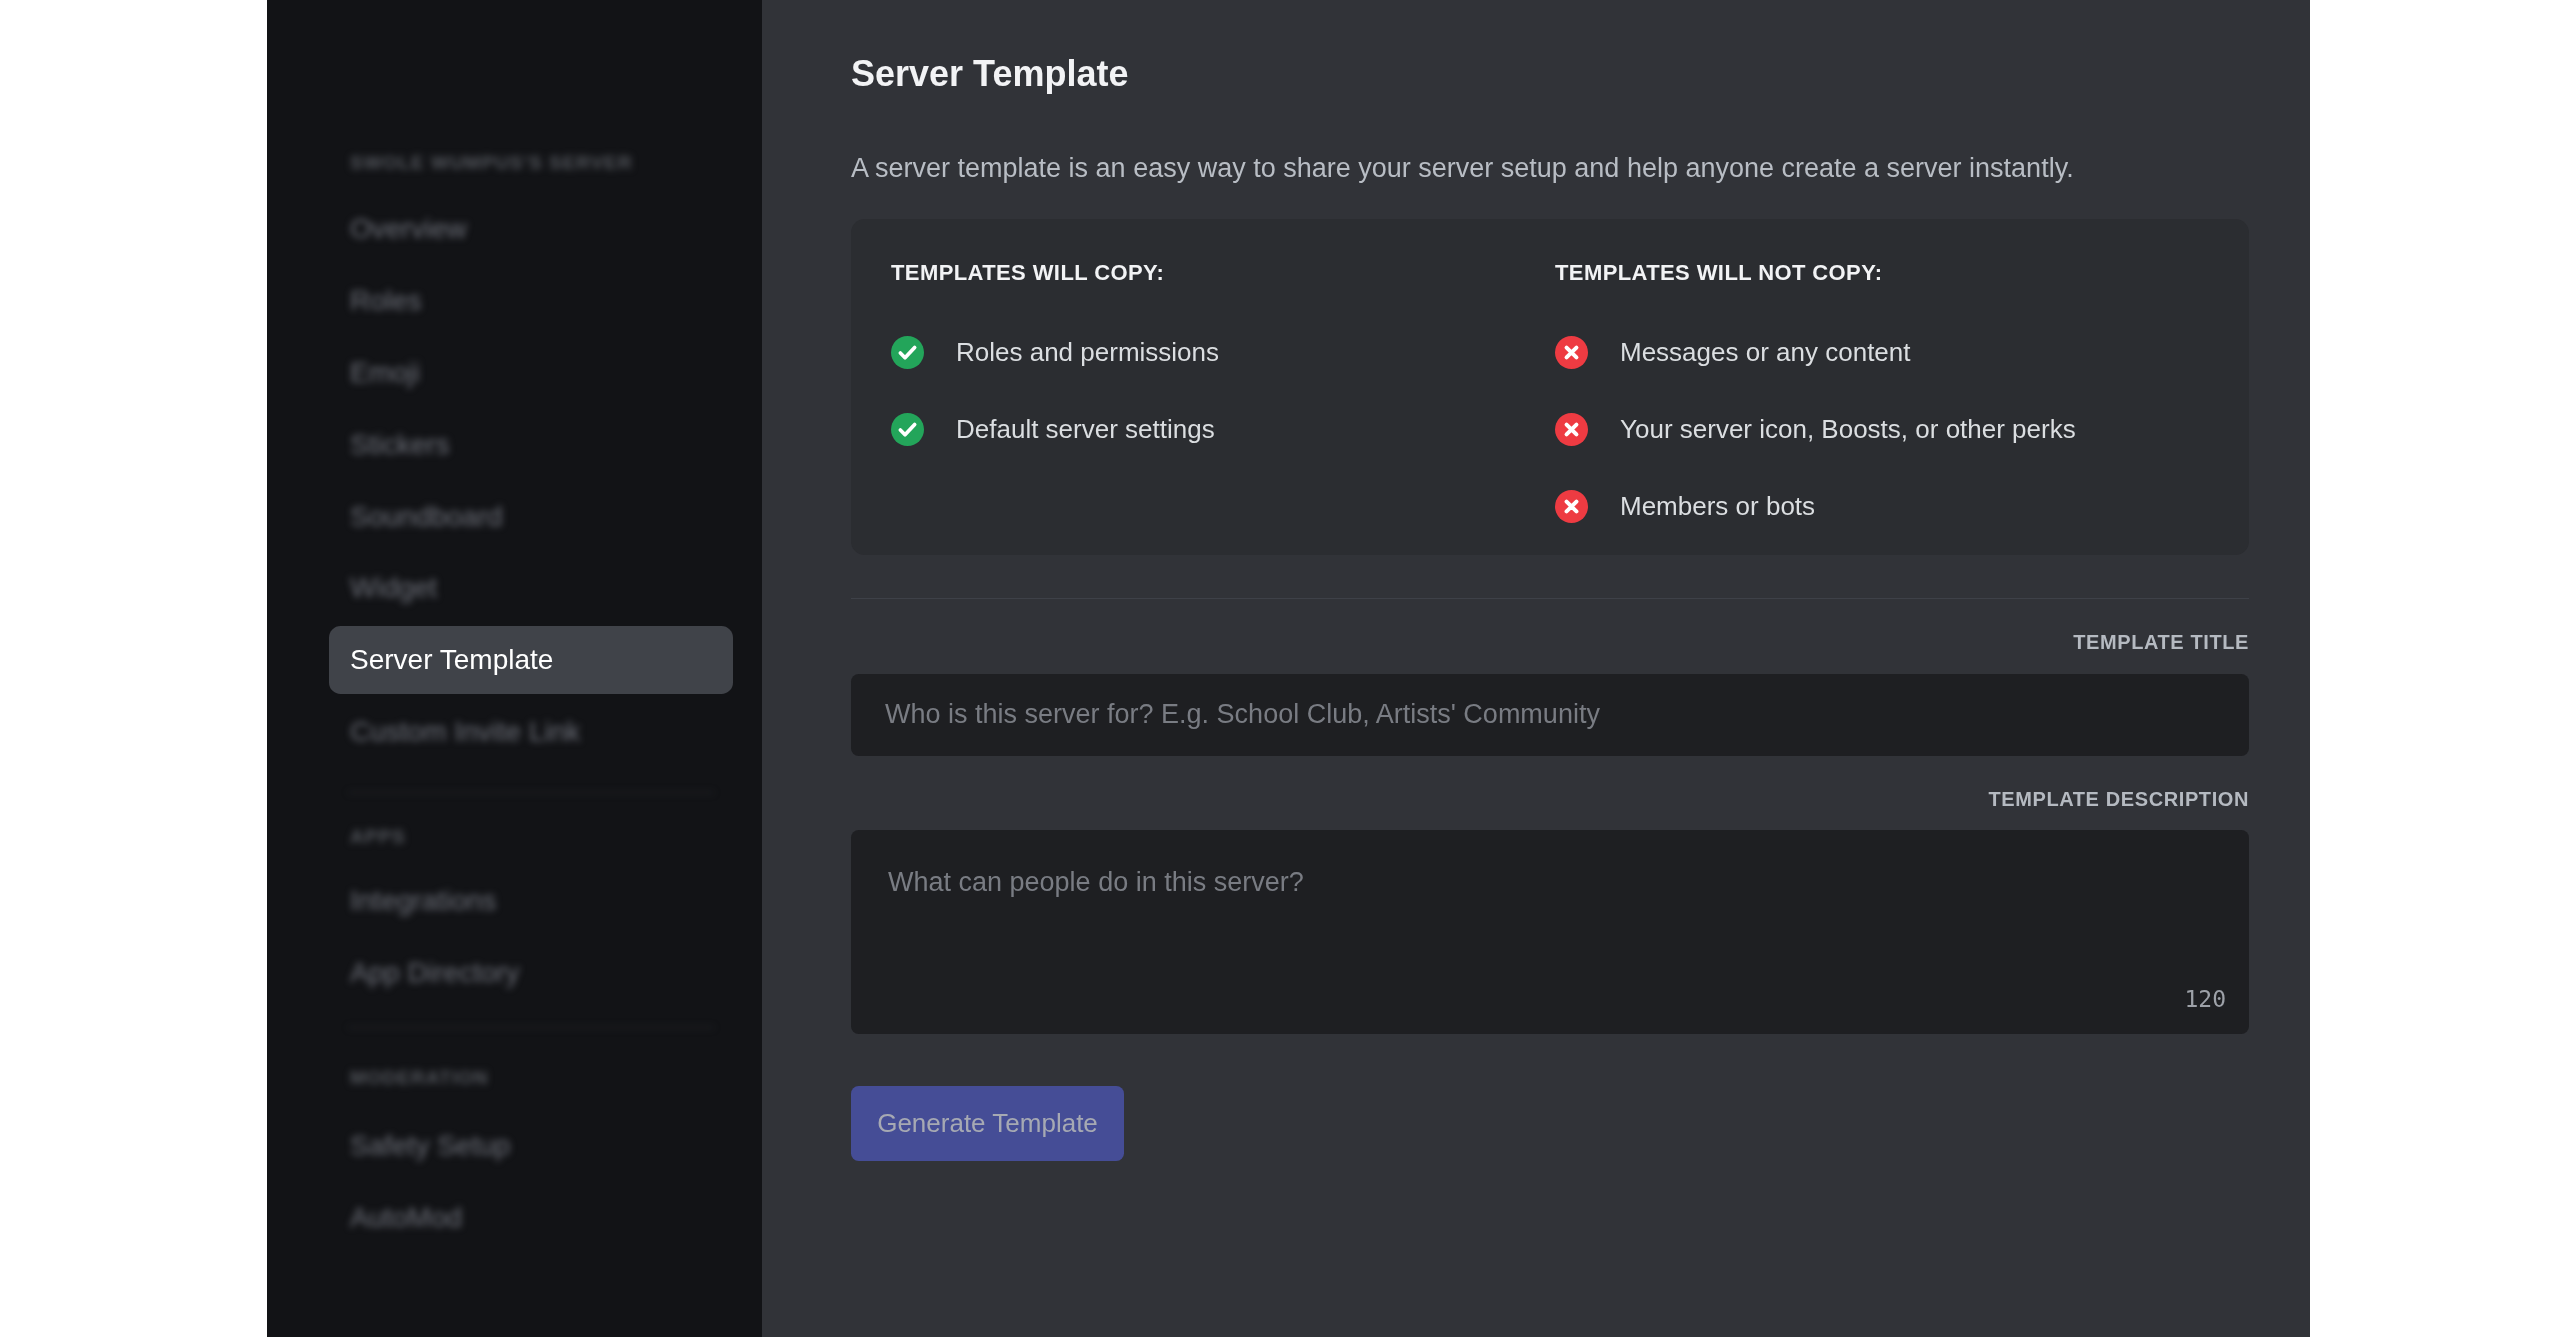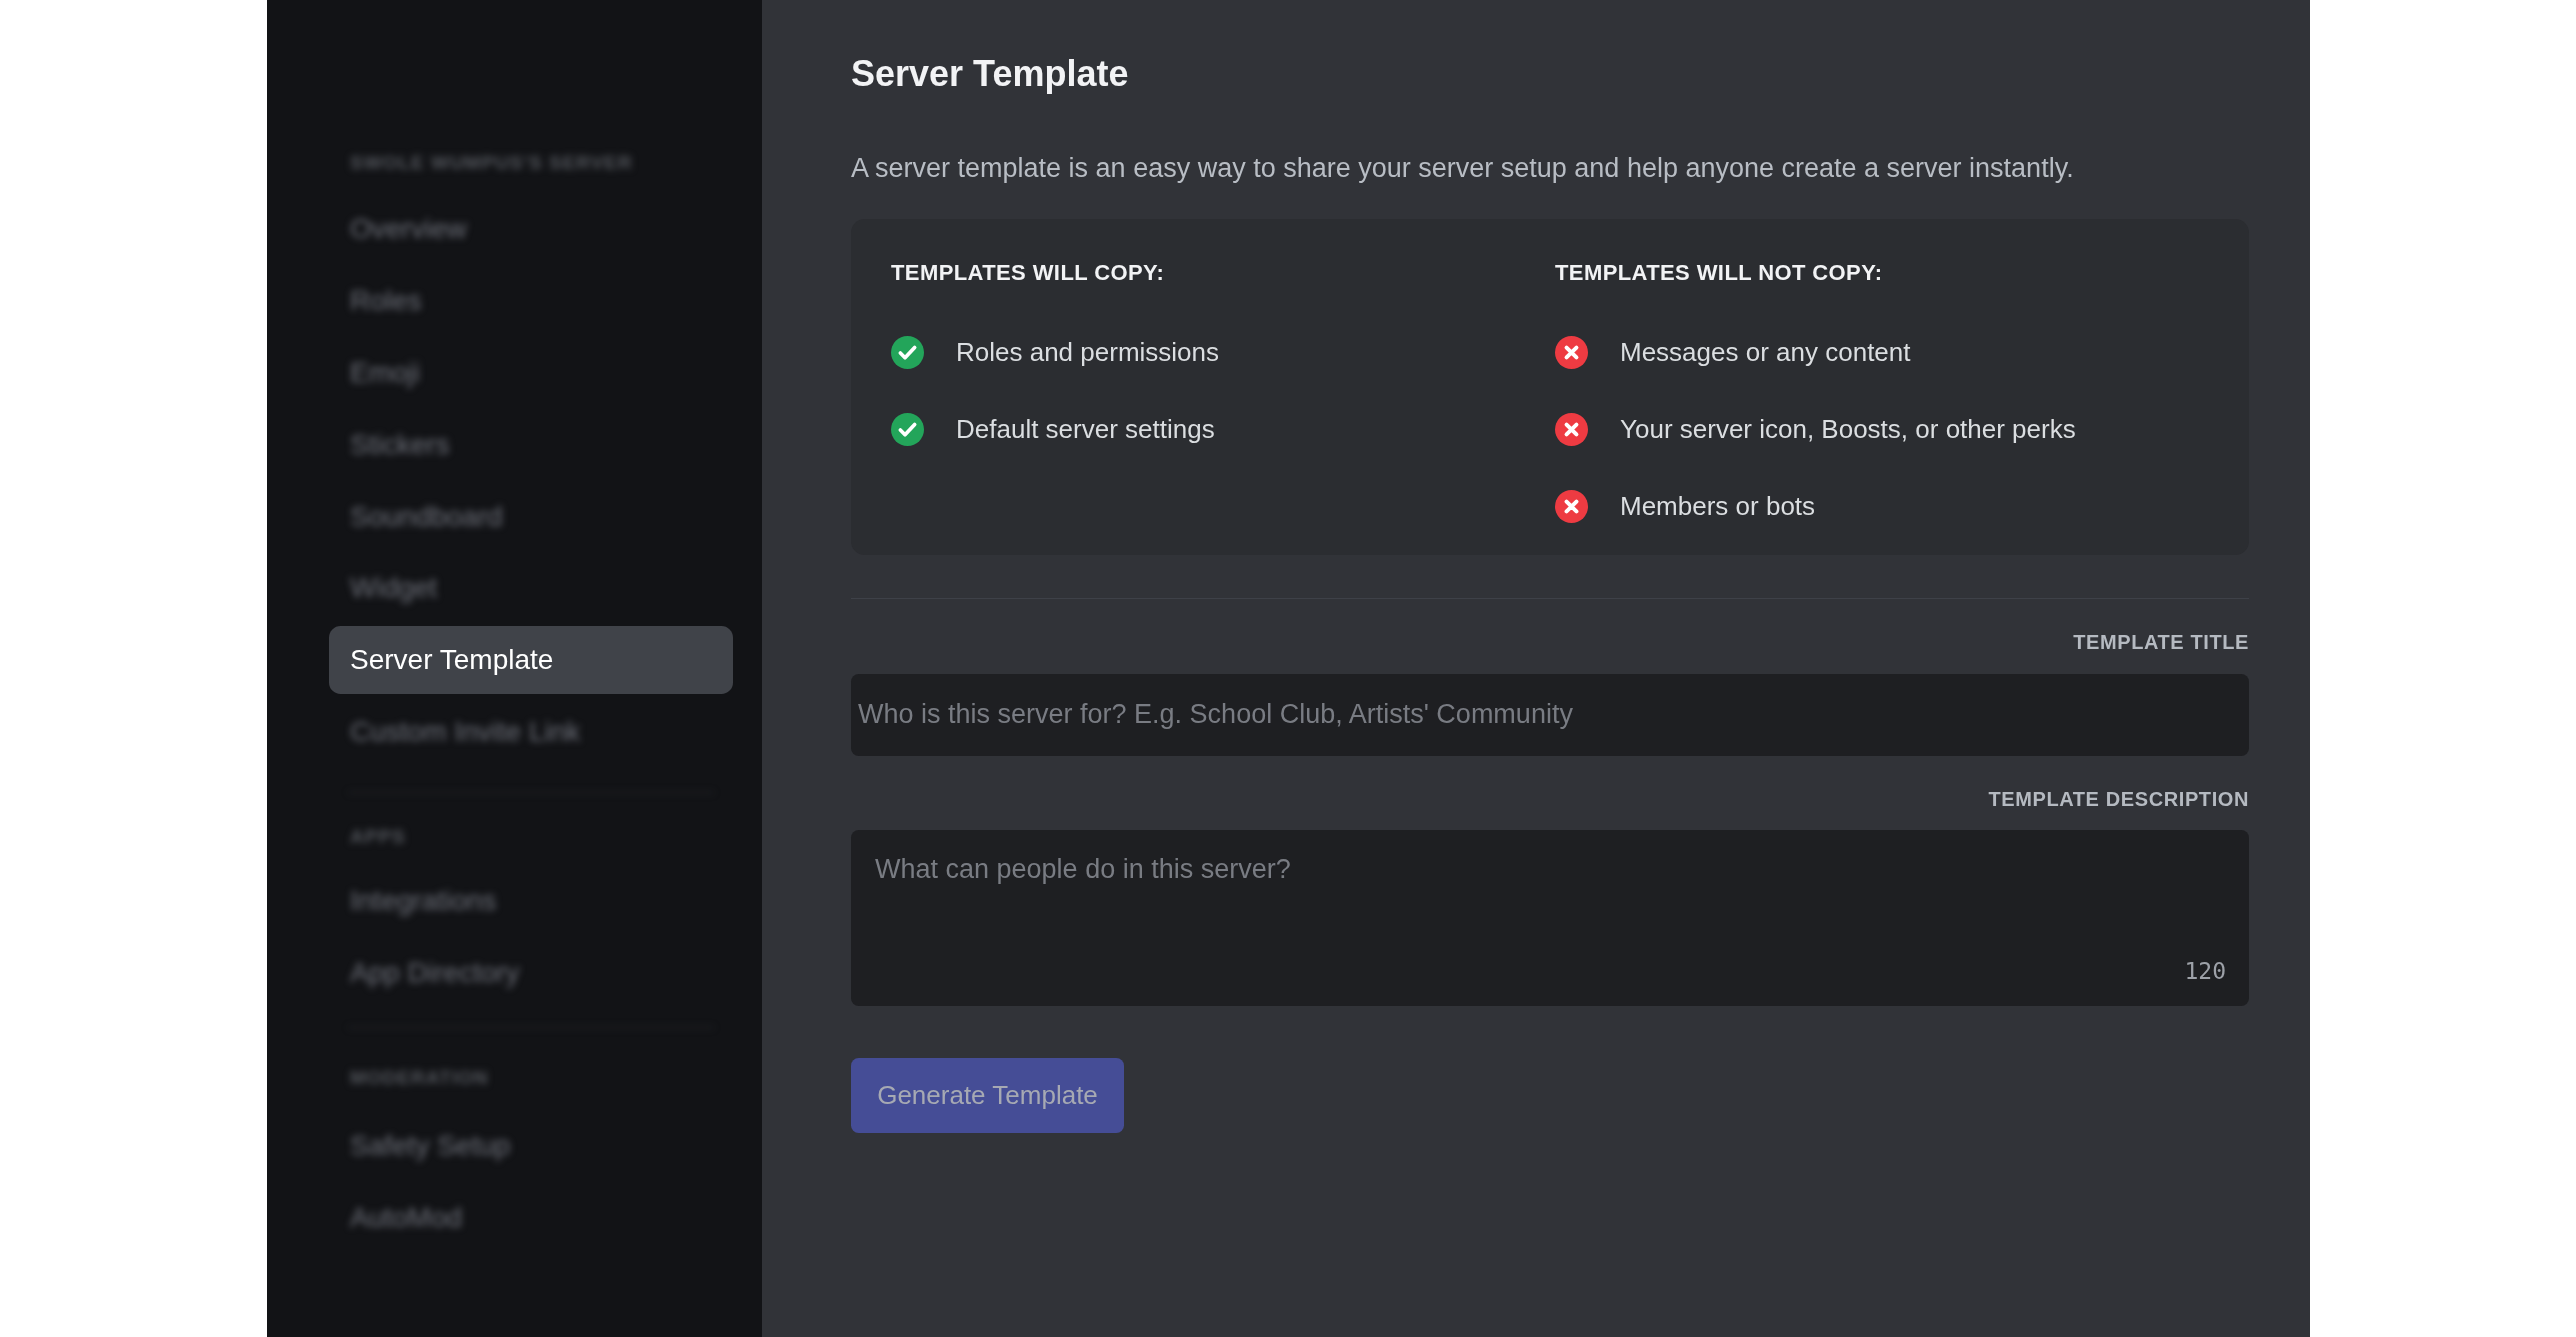--- a/index.html
+++ b/index.html
@@ -71,28 +71,28 @@
 
   .section-divider { margin-top:43px; height:1px; background:#3e4148; }
 
   .field-label {
     margin-top:32px; font-size:20px; font-weight:700; letter-spacing:0.6px;
     color:#b5bac1; text-transform:uppercase;text-align:right;
   }
   .text-input {
     display:block; margin-top:20px; width:100%; height:82px;
     background:#1e1f22; border:none; outline:none; border-radius:7.7px;
-    padding:0 7px; font-size:27px; color:#dbdee1;
+    padding:0 34px; font-size:27px; color:#dbdee1;
     font-family:"Liberation Sans","DejaVu Sans",sans-serif;
   }
   .textarea-wrap { position:relative; margin-top:19px; }
   .text-area {
-    display:block; width:100%; height:176px;
+    display:block; width:100%; height:204px;
     background:#1e1f22; border:none; outline:none; border-radius:7.7px;
-    padding:24px; font-size:27px; color:#dbdee1; resize:none;
+    padding:37px; font-size:27px; color:#dbdee1; resize:none;
     font-family:"Liberation Sans","DejaVu Sans",sans-serif;
   }
   .text-input::placeholder, .text-area::placeholder { color:#797c83; opacity:1; }
   .char-count {
     position:absolute; right:23px; bottom:22px;
     font-family:"DejaVu Sans Mono",monospace; font-size:23px; color:#9da1a8;
   }
   .generate-btn {
     margin-top:52px; width:273px; height:75px;
     background:#454d96; color:#a6a9b3;

